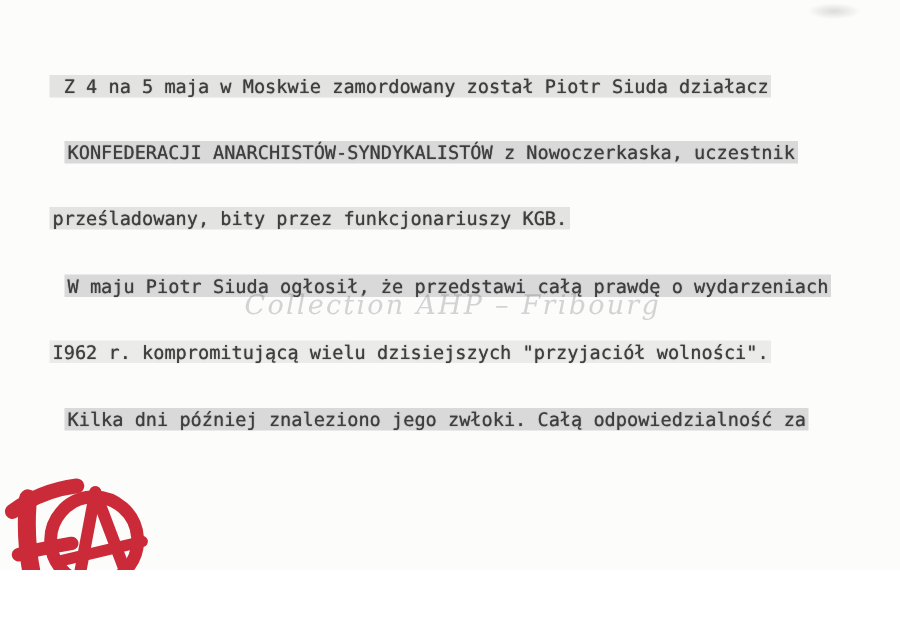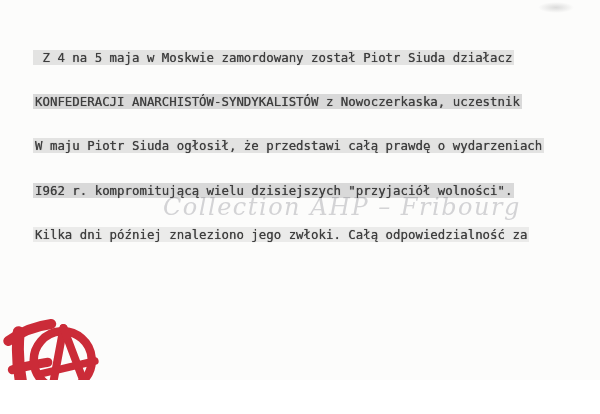--- a/index.html
+++ b/index.html
@@ -17,28 +17,28 @@
     line-height:14.8px;
     color:#3e3e3e;
     white-space:pre;
     text-shadow:0 0 0.7px rgba(55,55,55,0.85);
   }
   .tline{height:14.8px;}
   .tline > span{
     background:rgba(186,186,186,0.38);
     padding:0 2px;
   }
-  .tline:nth-child(2n) > span{ background:rgba(176,176,176,0.46); }
+  .tline:nth-child(2n) > span{ background:rgba(176,176,176,0.46);margin-left:10px; }
   .tline:nth-child(5n) > span{ background:rgba(196,196,196,0.30); }
   .watermark{
     position:absolute;
     left:163px; top:193px;
     font-family:"DejaVu Serif", serif;
     font-style:italic;
-    font-size:24px;
+    font-size:18px;
     letter-spacing:1.5px;
     color:rgba(105,105,115,0.28);
     white-space:nowrap;
     pointer-events:none;
   }
   .stamp{
     position:absolute;
     left:2px; top:314px;
     width:100px; height:98px;
   }
@@ -56,20 +56,21 @@
 </head>
 <body>
 
 <div class="page">
 
   <div class="artifact-tr"></div>
 
   <div class="body-text">
     <div class="tline"><span> Z 4 na 5 maja w Moskwie zamordowany został Piotr Siuda działacz</span></div>
     <div class="tline"><span>KONFEDERACJI ANARCHISTÓW-SYNDYKALISTÓW z Nowoczerkaska, uczestnik</span></div>
+    <div class="tline"><span>prześladowany, bity przez funkcjonariuszy KGB.</span></div>
     <div class="tline"><span>W maju Piotr Siuda ogłosił, że przedstawi całą prawdę o wydarzeniach</span></div>
     <div class="tline"><span>I962 r. kompromitującą wielu dzisiejszych "przyjaciół wolności".</span></div>
     <div class="tline"><span>Kilka dni później znaleziono jego zwłoki. Całą odpowiedzialność za</span></div>
     
     
     
     
     
     
     

